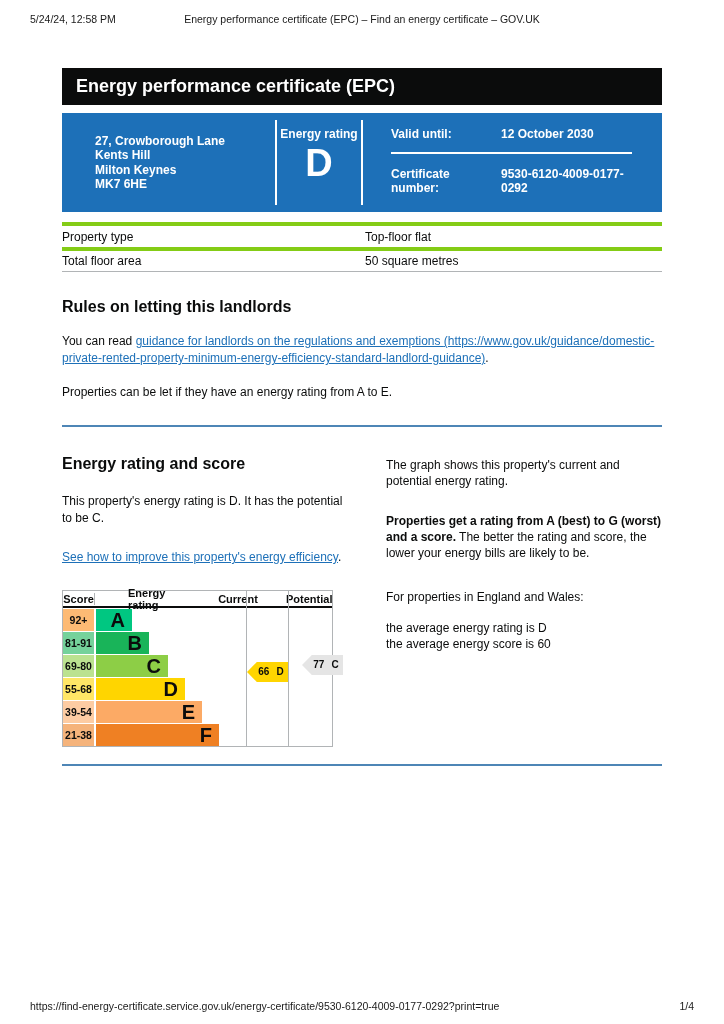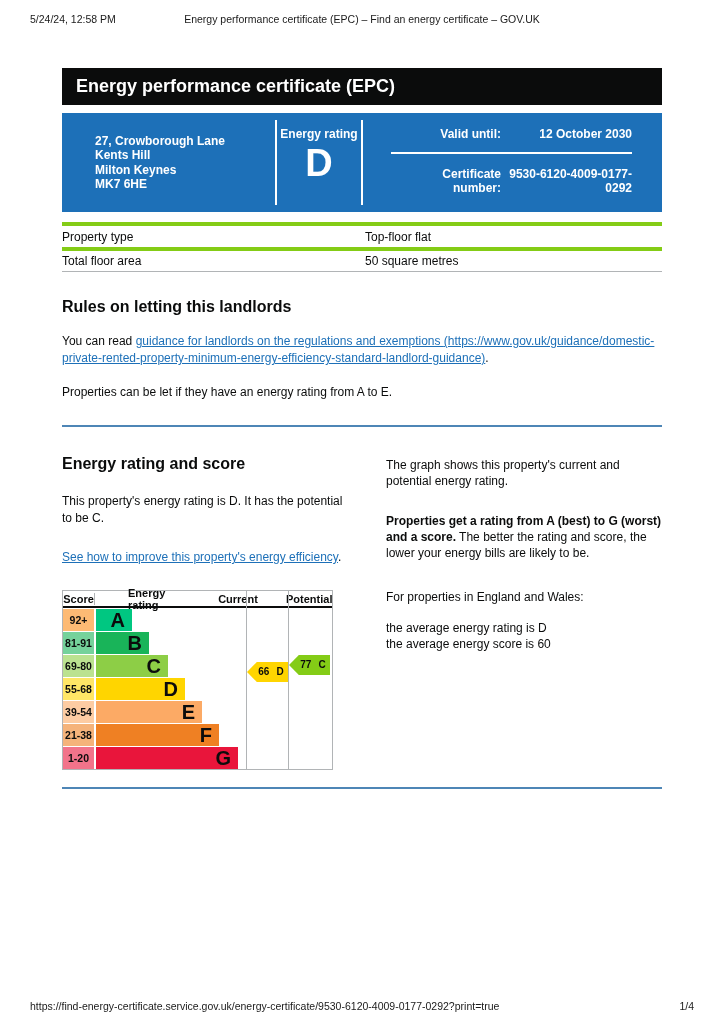--- a/index.html
+++ b/index.html
@@ -18,21 +18,21 @@
             padding-left:14px; font-size:18px; font-weight:bold; }
 
   .summary-box { margin-top:8px; height:99px; background:#1d70b8; color:#ffffff;
                  display:flex; font-weight:bold; }
   .addr { width:213px; padding-left:33px; display:flex; flex-direction:column;
           justify-content:center; font-size:12px; line-height:14.5px; }
   .vdivider { width:2px; background:#ffffff; margin:7px 0; }
   .rating-block { width:84px; text-align:center; padding-top:14px; }
   .rating-label { font-size:12px; }
   .rating-letter-big { font-size:38px; font-weight:bold; line-height:44px; }
-  .validity { flex:1; padding:14px 30px 8px 28px; font-size:12px;text-align:right; }
+  .validity { flex:1; padding:14px 30px 8px 28px; font-size:12px; }
   .validity-row { display:flex; line-height:14.5px; }
   .validity-label { width:110px; }
   .validity-value { flex:1; }
   .white-hr { height:2px; background:#ffffff; margin:10px 0 13px 0; border:0; }
 
   .prop-table { margin-top:10px; }
   .prop-row { display:flex; border-top:4px solid #84cc16; height:25px; align-items:center; }
   .prop-row:last-child { border-bottom:1px solid #b1b4b6; }
   .prop-label { width:303px; }
   .prop-value { flex:1; }
@@ -170,29 +170,25 @@
           <div class="band-bar" style="background: rgb(255, 213, 0); width: 89px;">D</div>
         </div>
         <div class="band-row">
           <div class="score-cell" style="background: rgb(253, 204, 163);">39-54</div>
           <div class="band-bar" style="background: rgb(252, 170, 101); width: 106px;">E</div>
         </div>
         <div class="band-row">
           <div class="score-cell" style="background: rgb(245, 179, 123);">21-38</div>
           <div class="band-bar" style="background: rgb(239, 128, 35); width: 123px;">F</div>
         </div>
-        <div class="band-row">
-          <div class="score-cell" style="background: rgb(242, 115, 138);">1-20</div>
-          <div class="band-bar" style="background: rgb(233, 21, 59); width: 142px;">G</div>
-        </div>
         <div class="rating-arrow" id="current-arrow" style="background: rgb(255, 213, 0); top: 71px; left: 184px;">
           <span>66</span>
             <span>D</span>
         </div>
-        <div class="rating-arrow" id="potential-arrow" style="background: #84cc16; top: 64px; left: 226px;">
+        <div class="rating-arrow" id="potential-arrow" style="background: #e5e5e5; top: 64px; left: 239px;">
           <span>77</span>
             <span>C</span>
         </div>
       </div>
     </div>
 
     <div class="col-right">
       <p class="p1">The graph shows this property's current and potential energy rating.</p>
       <p class="p2"><b>Properties get a rating from A (best) to G (worst) and a score.</b><span> The better the rating and score, the lower your energy bills are likely to be.</span></p>
       <p class="p3">For properties in England and Wales:</p>

